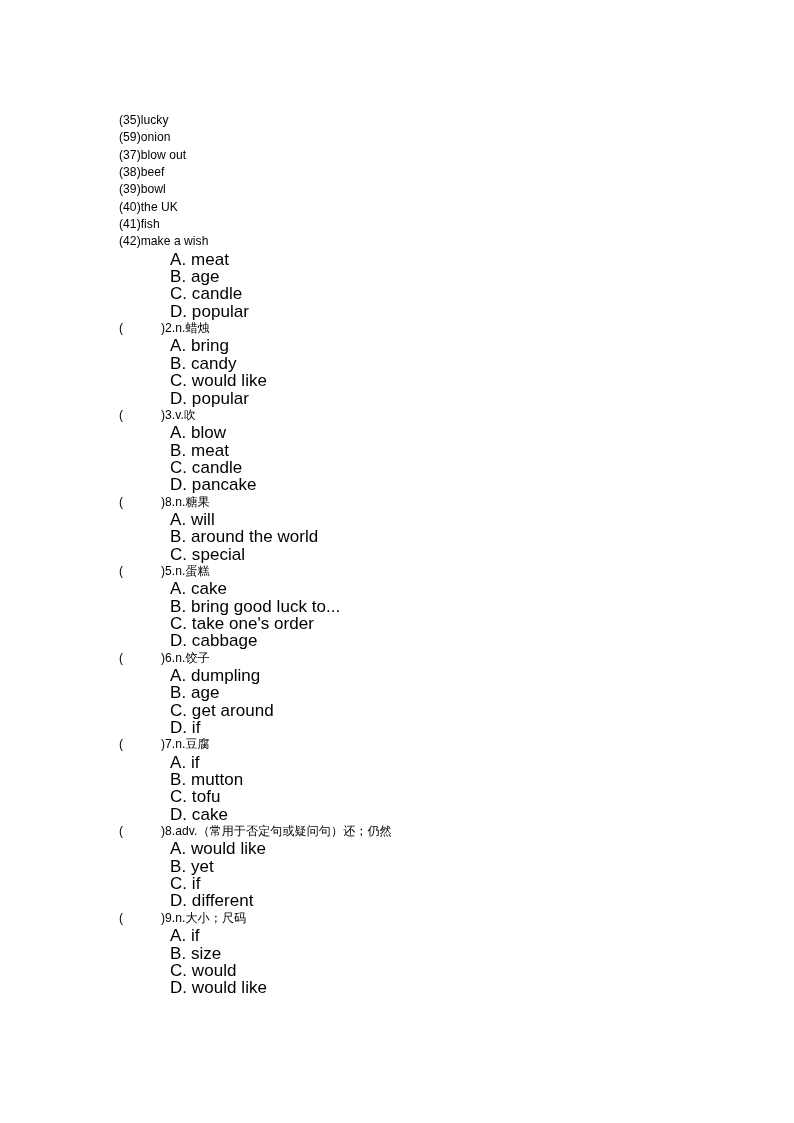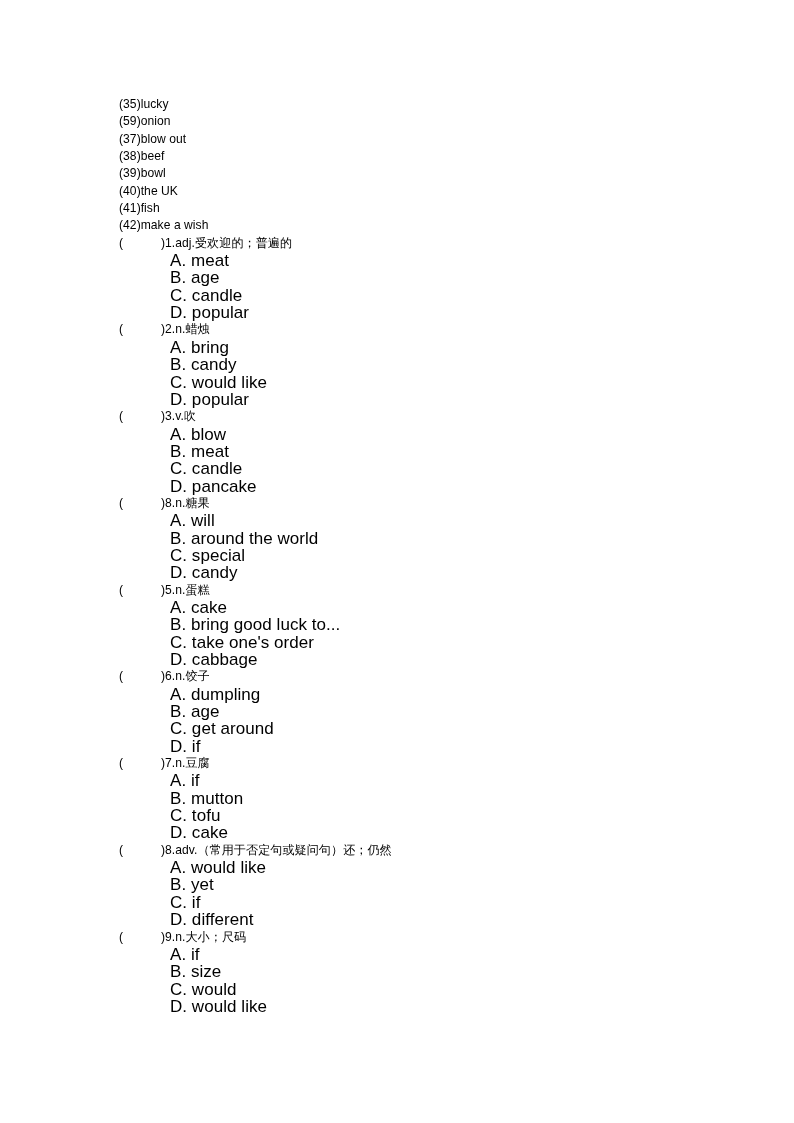--- a/index.html
+++ b/index.html
@@ -18,20 +18,21 @@
   .page {
     position: relative;
     width: 794px;
     height: 1123px;
     box-sizing: border-box;
     padding: 96px 0 0 0;
     overflow: hidden;
   }
   .doc-body {
     padding-left: 119px;
+    margin-top: 16px;
   }
   
   .word-list {
     list-style: none;
     margin: 0;
     padding: 0;
   }
   .word-line {
     font-size: 12.1px;
     line-height: 17.35px;
@@ -84,21 +85,20 @@
         <div class="word-line">(37)blow out</div>
         <div class="word-line">(38)beef</div>
         <div class="word-line">(39)bowl</div>
         <div class="word-line">(40)the UK</div>
         <div class="word-line">(41)fish</div>
         <div class="word-line">(42)make a wish</div>
       </div>
 
     <div id="question-list">
         <div class="question-block">
-          <div class="q-stem"><span class="q-paren-open">(</span><span class="q-stem-text">)1.adj.受欢迎的；普遍的</span></div>
           <div class="q-options">
             <div class="q-option">A. meat</div>
             <div class="q-option">B. age</div>
             <div class="q-option">C. candle</div>
             <div class="q-option">D. popular</div>
           </div>
         </div>
         <div class="question-block">
           <div class="q-stem"><span class="q-paren-open">(</span><span class="q-stem-text">)2.n.蜡烛</span></div>
           <div class="q-options">
@@ -116,21 +116,20 @@
             <div class="q-option">C. candle</div>
             <div class="q-option">D. pancake</div>
           </div>
         </div>
         <div class="question-block">
           <div class="q-stem"><span class="q-paren-open">(</span><span class="q-stem-text">)8.n.糖果</span></div>
           <div class="q-options">
             <div class="q-option">A. will</div>
             <div class="q-option">B. around the world</div>
             <div class="q-option">C. special</div>
-            <div class="q-option">D. candy</div>
           </div>
         </div>
         <div class="question-block">
           <div class="q-stem"><span class="q-paren-open">(</span><span class="q-stem-text">)5.n.蛋糕</span></div>
           <div class="q-options">
             <div class="q-option">A. cake</div>
             <div class="q-option">B. bring good luck to...</div>
             <div class="q-option">C. take one's order</div>
             <div class="q-option">D. cabbage</div>
           </div>

